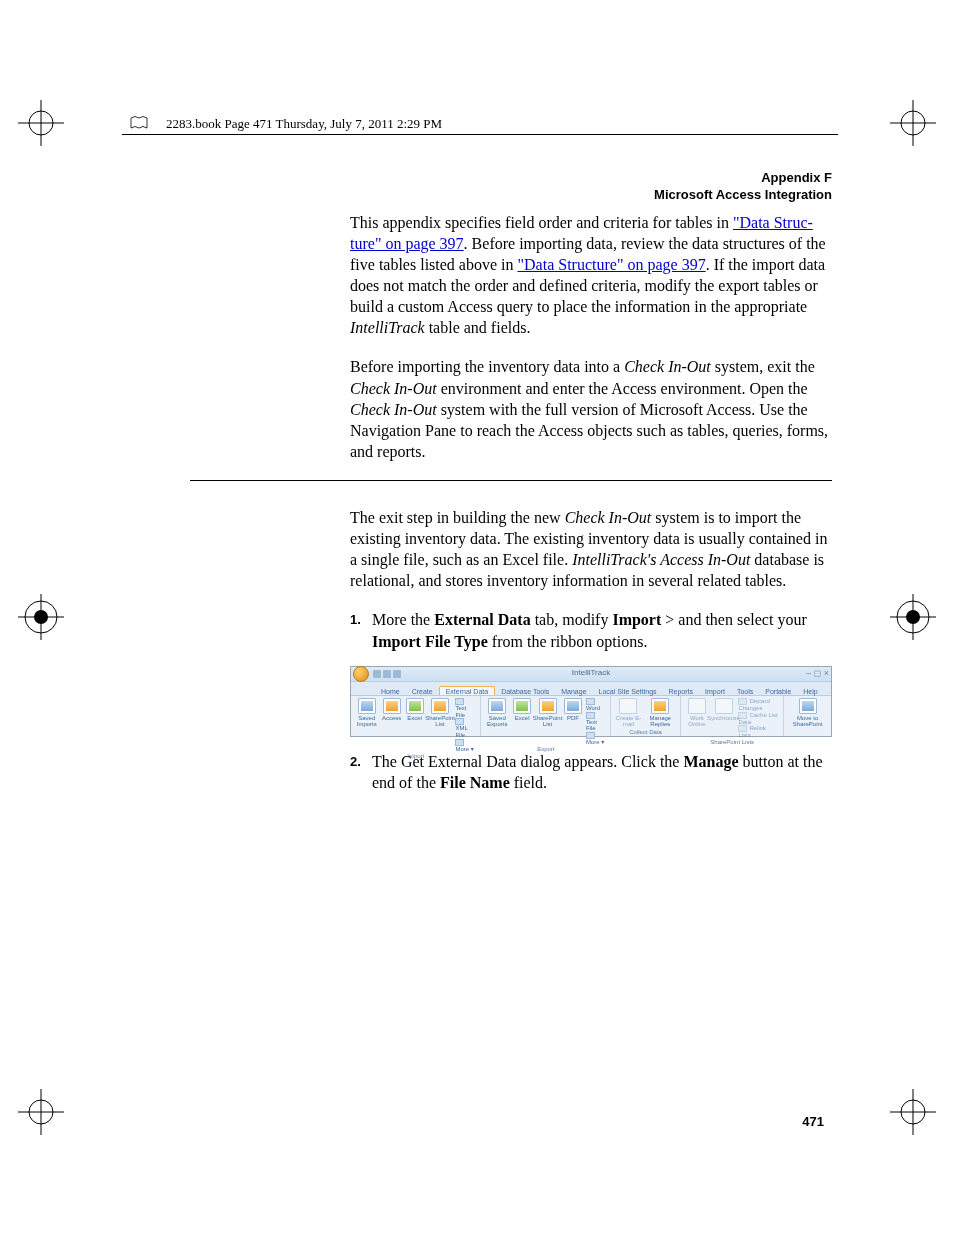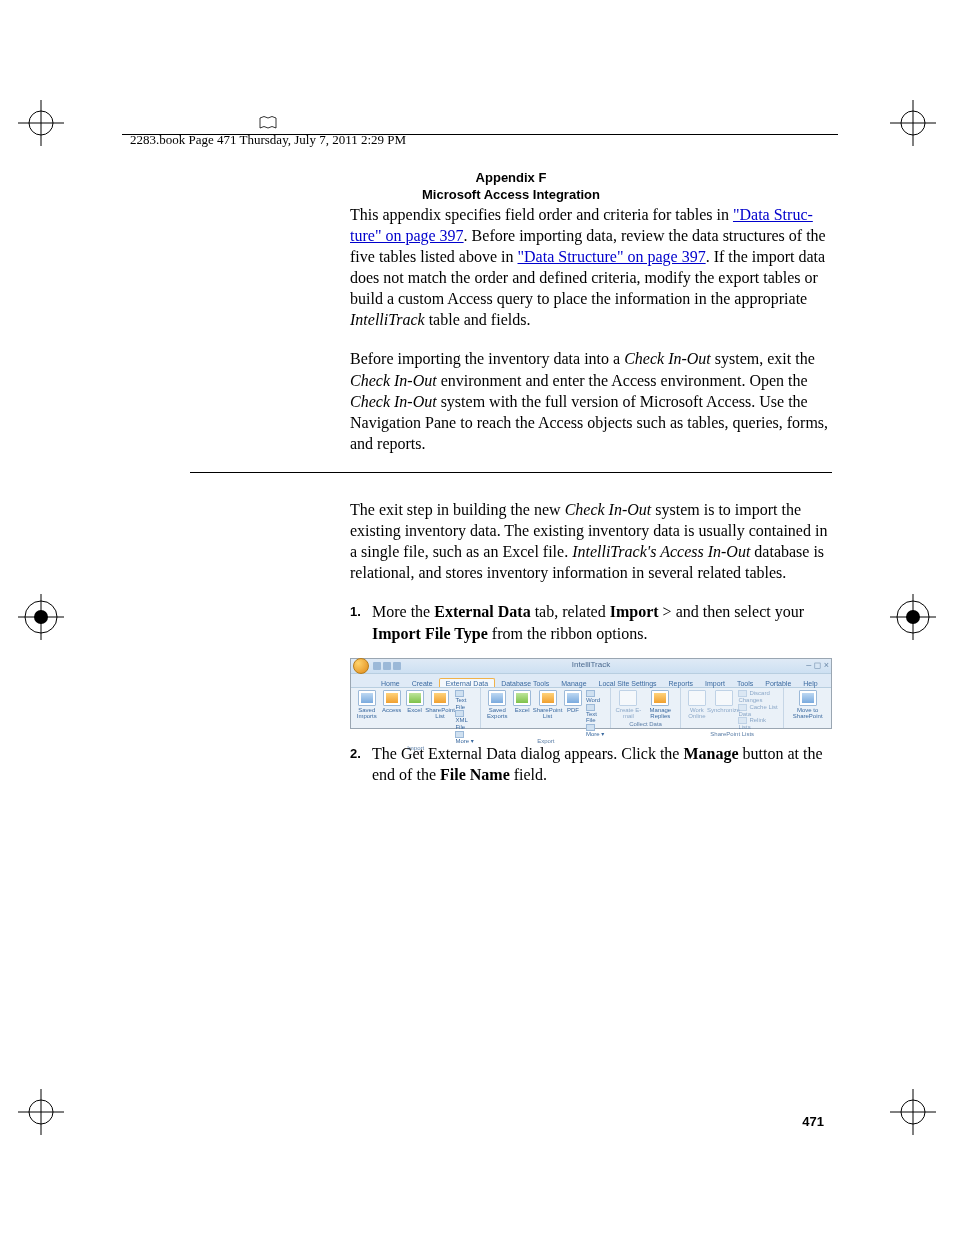--- a/index.html
+++ b/index.html
@@ -18,40 +18,39 @@
     height: 46px;
   }
   .crop-mark svg { display: block; }
   .header-line {
     position: absolute;
     top: 116px;
     left: 130px;
     font-size: 13px;
     font-family: "Times New Roman", serif;
     display: flex;
-    align-items: center;
-    gap: 2px;
-    flex-direction: column;
+    gap: 18px;
   }
   .header-line .book-icon {
     width: 18px; height: 14px;
     display: inline-block;
   }
   .content {
     position: absolute;
     left: 190px;
     top: 170px;
     width: 642px;
   }
   .appendix-header {
-    text-align: center;
+    text-align: right;
     font-family: Arial, Helvetica, sans-serif;
     font-weight: bold;
     font-size: 13px;
     line-height: 1.3;
+    margin-bottom: 8px;
   }
   .para {
     font-size: 16px;
     line-height: 1.32;
     margin-bottom: 18px;
     text-align: left;
   }
   .indent-block { margin-left: 160px; }
   .link {
     color: #0000cc;
@@ -255,21 +254,21 @@
 
   <hr class="title-rule">
 
   <div class="para indent-block">
     <span>The exit step in building the new </span><span class="i">Check In-Out</span><span> system is to import the existing inventory data. The existing inventory data is usually contained in a single file, such as an Excel file. </span><span class="i">IntelliTrack's Access In-Out</span><span> database is relational, and stores inventory information in several related tables.</span>
   </div>
 
   <div class="step">
     <div class="step-num">1.</div>
     <div class="step-body">
-      <span>More the </span><span class="b">External Data</span><span> tab, related </span><span class="b">Import</span><span> &gt; and then select your </span><span class="b">Import File Type</span><span> from the ribbon options.</span>
+      <span>More the </span><span class="b">External Data</span><span> tab, modify </span><span class="b">Import</span><span> &gt; and then select your </span><span class="b">Import File Type</span><span> from the ribbon options.</span>
     </div>
   </div>
 
   <div class="ribbon-shot">
     <div class="ribbon-title">
       <span class="orb"></span>
       <span class="qat">
           <span></span>
           <span></span>
           <span></span>

